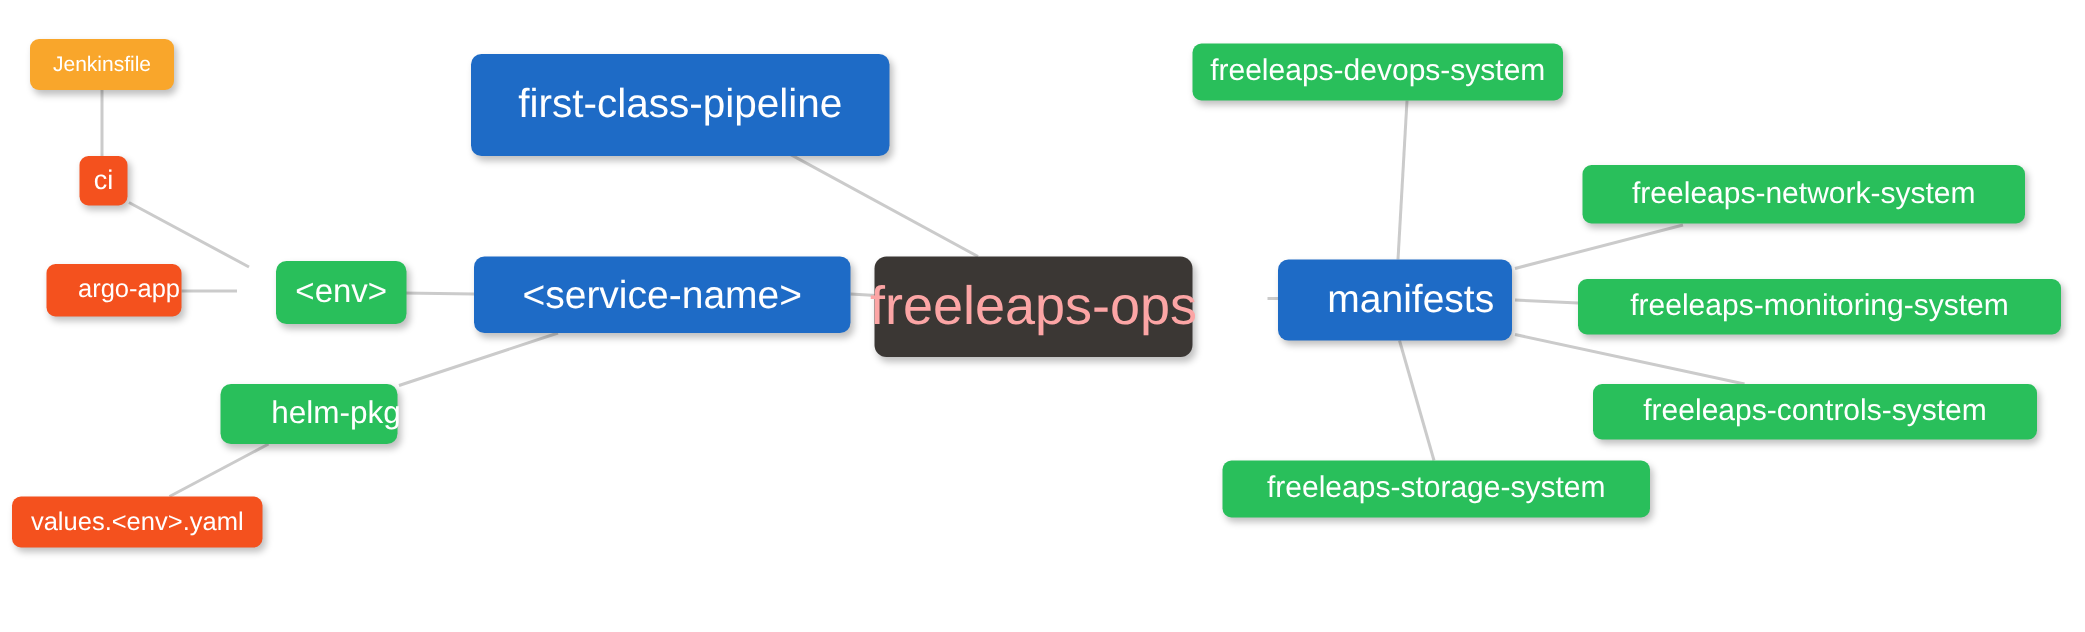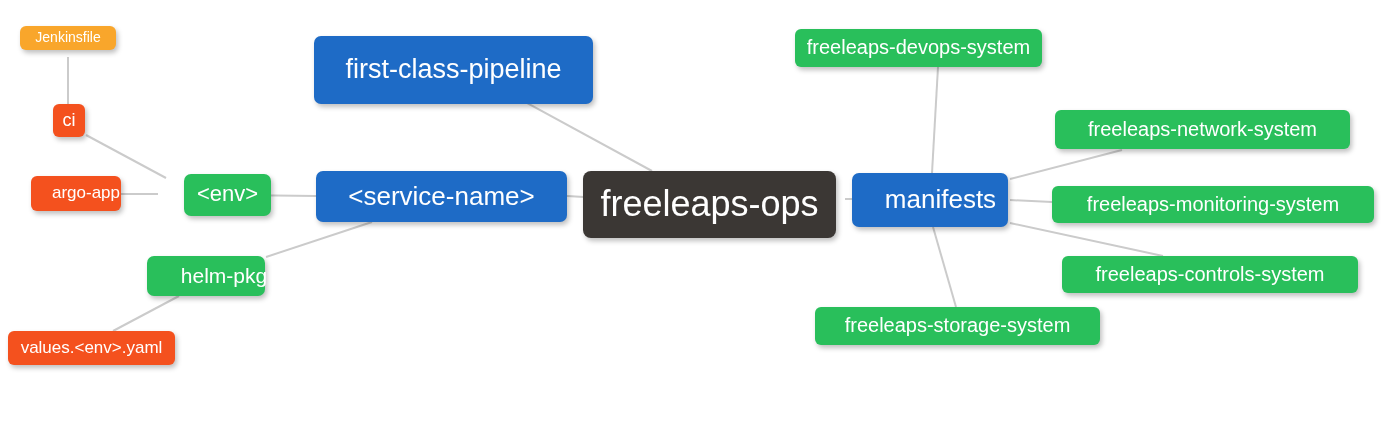--- a/index.html
+++ b/index.html
@@ -56,21 +56,21 @@
       <line x1="503" y1="90" x2="652" y2="171" stroke="#cbcbcb" stroke-width="2"></line>
       <line x1="567" y1="196" x2="584" y2="197" stroke="#cbcbcb" stroke-width="2"></line>
       <line x1="845" y1="199" x2="853" y2="199" stroke="#cbcbcb" stroke-width="2"></line>
       <line x1="932" y1="173" x2="938" y2="67" stroke="#cbcbcb" stroke-width="2"></line>
       <line x1="1010" y1="179" x2="1122" y2="150" stroke="#cbcbcb" stroke-width="2"></line>
       <line x1="1010" y1="200" x2="1052" y2="202" stroke="#cbcbcb" stroke-width="2"></line>
       <line x1="1010" y1="223" x2="1163" y2="256" stroke="#cbcbcb" stroke-width="2"></line>
       <line x1="933" y1="227" x2="956" y2="307" stroke="#cbcbcb" stroke-width="2"></line>
     </svg>
 
-<div class="node" style="left: 20px; top: 26px; width: 96px; height: 24px; background: rgb(249, 166, 43); border-radius: 6px; font-size: 14px; color: rgb(255, 255, 255);">
+<div class="node" style="left: 20px; top: 26px; width: 96px; height: 34px; background: rgb(249, 166, 43); border-radius: 6px; font-size: 14px; color: rgb(255, 255, 255);">
       <span>Jenkinsfile</span>
     </div>
     <div class="node" style="left: 53px; top: 104px; width: 32px; height: 33px; background: rgb(244, 81, 30); border-radius: 6px; font-size: 18px; color: rgb(255, 255, 255);">
       <span>ci</span>
     </div>
     <div class="node" style="left: 31px; top: 176px; width: 90px; height: 35px; background: rgb(244, 81, 30); border-radius: 6px; font-size: 17px; color: rgb(255, 255, 255); padding-left: 20px;">
       <span>argo-app</span>
     </div>
     <div class="node" style="left: 158px; top: 174px; width: 87px; height: 42px; background: rgb(41, 191, 91); border-radius: 7px; font-size: 22px; color: rgb(255, 255, 255); margin-left: 26px;">
       <span>&lt;env&gt;</span>
@@ -80,21 +80,21 @@
     </div>
     <div class="node" style="left: 8px; top: 331px; width: 167px; height: 34px; background: rgb(244, 81, 30); border-radius: 6px; font-size: 17px; color: rgb(255, 255, 255);">
       <span>values.&lt;env&gt;.yaml</span>
     </div>
     <div class="node" style="left: 314px; top: 36px; width: 279px; height: 68px; background: rgb(30, 107, 198); border-radius: 7px; font-size: 27px; color: rgb(255, 255, 255);">
       <span>first-class-pipeline</span>
     </div>
     <div class="node" style="left: 316px; top: 171px; width: 251px; height: 51px; background: rgb(30, 107, 198); border-radius: 7px; font-size: 26px; color: rgb(255, 255, 255);">
       <span>&lt;service-name&gt;</span>
     </div>
-    <div class="node" style="left: 583px; top: 171px; width: 253px; height: 67px; background: rgb(59, 55, 52); border-radius: 8px; font-size: 36px; color: #ffffff;">
+    <div class="node" style="left: 583px; top: 171px; width: 212px; height: 67px; background: rgb(59, 55, 52); border-radius: 8px; font-size: 36px; color: #fca5a5;">
       <span>freeleaps-ops</span>
     </div>
     <div class="node" style="left: 852px; top: 173px; width: 156px; height: 54px; background: rgb(30, 107, 198); border-radius: 7px; font-size: 26px; color: rgb(255, 255, 255); padding-left: 21px;">
       <span>manifests</span>
     </div>
     <div class="node" style="left: 795px; top: 29px; width: 247px; height: 38px; background: rgb(41, 191, 91); border-radius: 6px; font-size: 20px; color: rgb(255, 255, 255);">
       <span>freeleaps-devops-system</span>
     </div>
     <div class="node" style="left: 1055px; top: 110px; width: 295px; height: 39px; background: rgb(41, 191, 91); border-radius: 6px; font-size: 20px; color: rgb(255, 255, 255);">
       <span>freeleaps-network-system</span>

